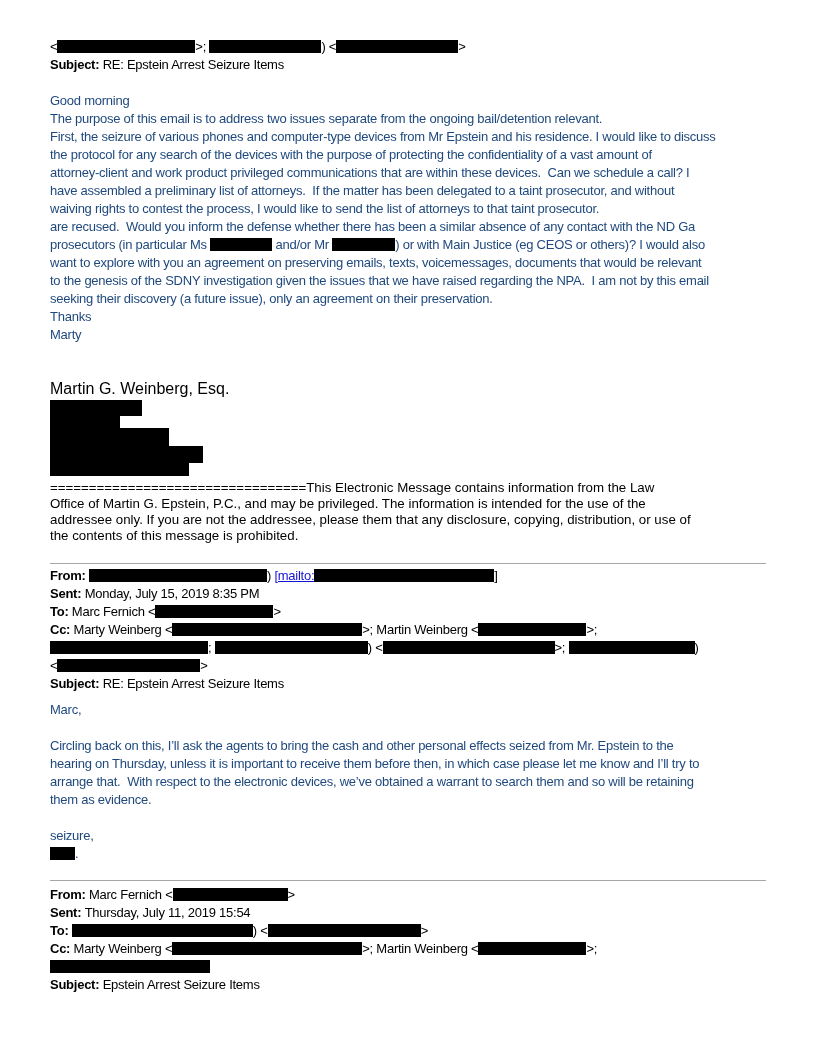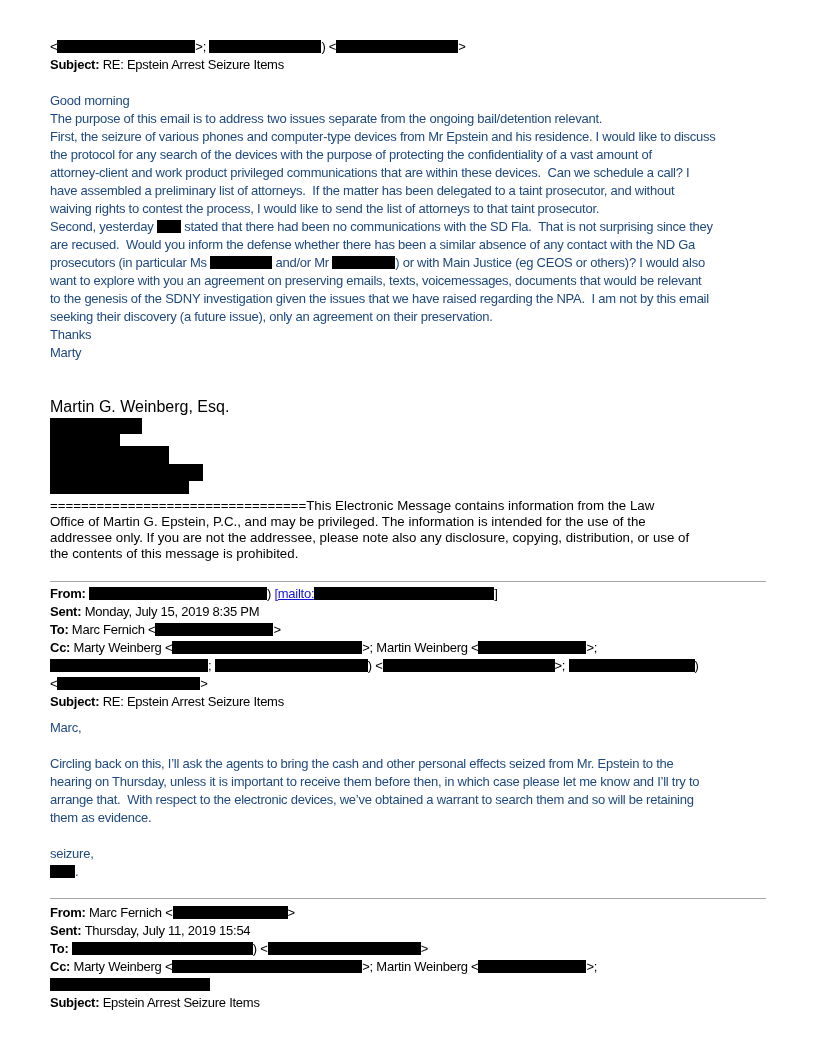--- a/index.html
+++ b/index.html
@@ -56,21 +56,20 @@
     </div>
 
   <section class="blue body1">
       <div class="line"><span>Good morning</span></div>
       <div class="line"><span>The purpose of this email is to address two issues separate from the ongoing bail/detention relevant.</span></div>
       <div class="line"><span>First, the seizure of various phones and computer-type devices from Mr Epstein and his residence. I would like to discuss</span></div>
       <div class="line"><span>the protocol for any search of the devices with the purpose of protecting the confidentiality of a vast amount of</span></div>
       <div class="line"><span>attorney-client and work product privileged communications that are within these devices.  Can we schedule a call? I</span></div>
       <div class="line"><span>have assembled a preliminary list of attorneys.  If the matter has been delegated to a taint prosecutor, and without</span></div>
       <div class="line"><span>waiving rights to contest the process, I would like to send the list of attorneys to that taint prosecutor.</span></div>
-      <div class="line"><span>Second, yesterday </span><span class="redact" style="width: 24px;"></span><span> stated that there had been no communications with the SD Fla.  That is not surprising since they</span></div>
       <div class="line"><span>are recused.  Would you inform the defense whether there has been a similar absence of any contact with the ND Ga</span></div>
       <div class="line"><span>prosecutors (in particular Ms </span><span class="redact" style="width: 62px;"></span><span> and/or Mr </span><span class="redact" style="width: 63px;"></span><span>) or with Main Justice (eg CEOS or others)? I would also</span></div>
       <div class="line"><span>want to explore with you an agreement on preserving emails, texts, voicemessages, documents that would be relevant</span></div>
       <div class="line"><span>to the genesis of the SDNY investigation given the issues that we have raised regarding the NPA.  I am not by this email</span></div>
       <div class="line"><span>seeking their discovery (a future issue), only an agreement on their preservation.</span></div>
       <div class="line"><span>Thanks</span></div>
       <div class="line"><span>Marty</span></div>
     </section>
 
   <div class="sig-name">Martin G. Weinberg, Esq.</div>
@@ -79,21 +78,21 @@
       <div class="sig-redact-row" style="width: 92px; height: 16px;"></div>
       <div class="sig-redact-row" style="width: 70px; height: 12px;"></div>
       <div class="sig-redact-row" style="width: 119px; height: 18px;"></div>
       <div class="sig-redact-row" style="width: 153px; height: 17px;"></div>
       <div class="sig-redact-row" style="width: 139px; height: 13px;"></div>
     </div>
 
   <div class="disclaimer">
       <div class="line"><span>=================================This Electronic Message contains information from the Law</span></div>
       <div class="line"><span>Office of Martin G. Epstein, P.C., and may be privileged. The information is intended for the use of the</span></div>
-      <div class="line"><span>addressee only. If you are not the addressee, please note also any disclosure, copying, distribution, or use of</span></div>
+      <div class="line"><span>addressee only. If you are not the addressee, please them that any disclosure, copying, distribution, or use of</span></div>
       <div class="line"><span>the contents of this message is prohibited.</span></div>
     </div>
 
   <hr class="sep">
 
   <div class="hdr">
       <div class="line"><span class="bold">From: </span><span class="redact" style="width: 178px;"></span><span>) </span><a class="mlink">[mailto:</a><span class="redact" style="width: 180px;"></span><span>]</span></div>
       <div class="line"><span class="bold">Sent: </span><span>Monday, July 15, 2019 8:35 PM</span></div>
       <div class="line"><span class="bold">To: </span><span>Marc Fernich &lt;</span><span class="redact" style="width: 118px;"></span><span>&gt;</span></div>
       <div class="line"><span class="bold">Cc: </span><span>Marty Weinberg &lt;</span><span class="redact" style="width: 190px;"></span><span>&gt;; Martin Weinberg &lt;</span><span class="redact" style="width: 108px;"></span><span>&gt;;</span></div>

